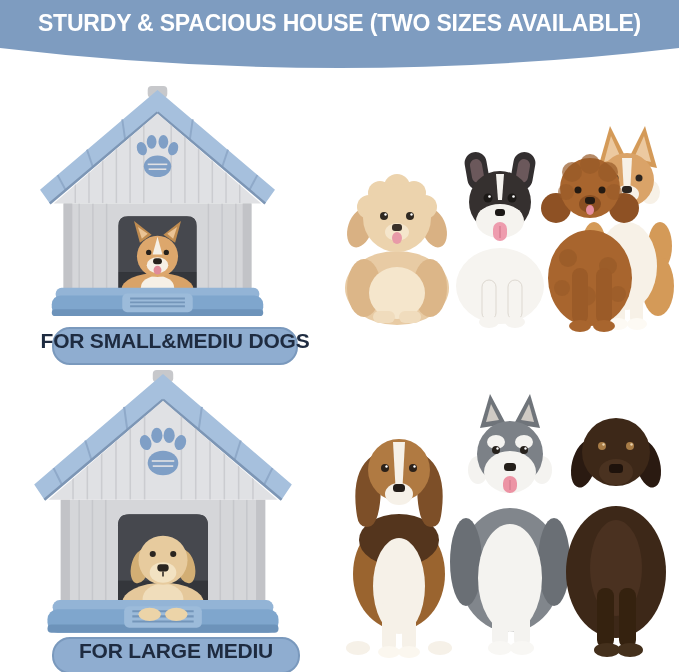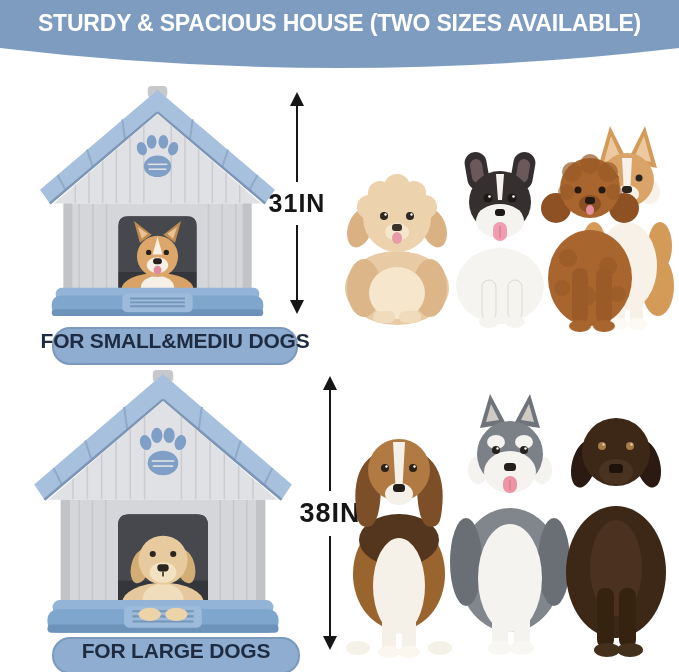--- a/index.html
+++ b/index.html
@@ -139,27 +139,20 @@
     <rect class="base" x="12" y="214" width="216" height="21" rx="9"></rect>
     <rect x="12" y="228" width="216" height="7" rx="3.5" fill="#6d93ba"></rect>
     <rect class="step" x="84" y="212" width="72" height="19" rx="5"></rect>
     <g stroke="#7496ba" stroke-width="2">
       <line x1="92" y1="217" x2="148" y2="217"></line>
         <line x1="92" y1="221" x2="148" y2="221"></line>
         <line x1="92" y1="225" x2="148" y2="225"></line>
     </g>
   </svg>
 
-  <div class="measure" style="left:270px;top:92px;height:222px;width:54px;">
-    <div class="m-arrow up"></div>
-    <div class="m-line"></div>
-    <div class="m-label small">31IN</div>
-    <div class="m-line"></div>
-    <div class="m-arrow down"></div>
-  </div>
 
   <div class="pill" style="left:52px;top:327px;width:242px;height:34px;">
     <span>FOR SMALL&amp;MEDIU DOGS</span>
   </div>
 
   <svg class="art" style="left:336px;top:166px;" width="122" height="160" viewBox="0 0 122 160">
     <ellipse cx="61" cy="122" rx="52" ry="37" fill="#e8cba4"></ellipse>
     <ellipse cx="28" cy="122" rx="17" ry="29" fill="#dcb688"></ellipse>
     <ellipse cx="94" cy="122" rx="17" ry="29" fill="#dcb688"></ellipse>
     <ellipse cx="61" cy="127" rx="28" ry="26" fill="#f5e6cc"></ellipse>
@@ -338,30 +331,23 @@
     <rect class="step" x="88" y="231" width="76" height="21" rx="5"></rect>
     <g stroke="#7496ba" stroke-width="2">
       <line x1="96" y1="236" x2="156" y2="236"></line>
         <line x1="96" y1="241" x2="156" y2="241"></line>
         <line x1="96" y1="246" x2="156" y2="246"></line>
     </g>
     <ellipse cx="113" cy="239" rx="11" ry="6.5" fill="#ecd4a8"></ellipse>
     <ellipse cx="139" cy="239" rx="11" ry="6.5" fill="#ecd4a8"></ellipse>
   </svg>
 
-  <div class="measure" style="left:300px;top:376px;height:274px;width:60px;">
-    <div class="m-arrow up"></div>
-    <div class="m-line"></div>
-    <div class="m-label large">38IN</div>
-    <div class="m-line"></div>
-    <div class="m-arrow down"></div>
-  </div>
 
   <div class="pill" style="left:52px;top:637px;width:244px;height:33px;">
-    <span>FOR LARGE DOGS</span>
+    <span>FOR LARGE MEDIU</span>
   </div>
 
   <svg class="art" style="left:338px;top:412px;" width="122" height="246" viewBox="0 0 122 246">
     <ellipse cx="61" cy="162" rx="46" ry="56" fill="#9a642f"></ellipse>
     <ellipse cx="61" cy="128" rx="40" ry="26" fill="#54351d"></ellipse>
     <ellipse cx="61" cy="174" rx="26" ry="48" fill="#f6f1e8"></ellipse>
     <rect x="44" y="188" width="14" height="52" rx="7" fill="#f6f1e8"></rect>
     <rect x="64" y="188" width="14" height="52" rx="7" fill="#f6f1e8"></rect>
     <ellipse cx="51" cy="240" rx="11" ry="6" fill="#fbf7ef"></ellipse>
       <ellipse cx="71" cy="240" rx="11" ry="6" fill="#fbf7ef"></ellipse>

